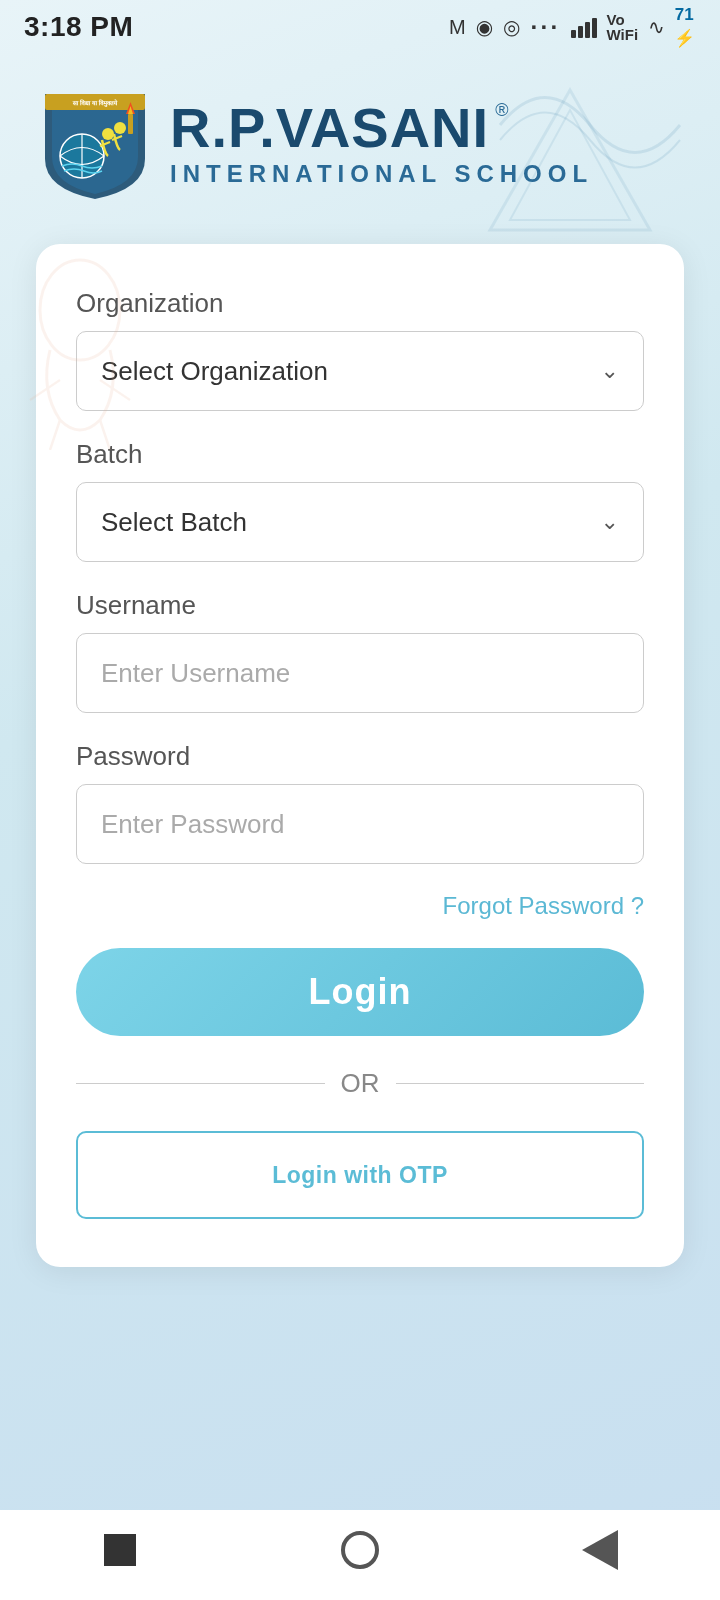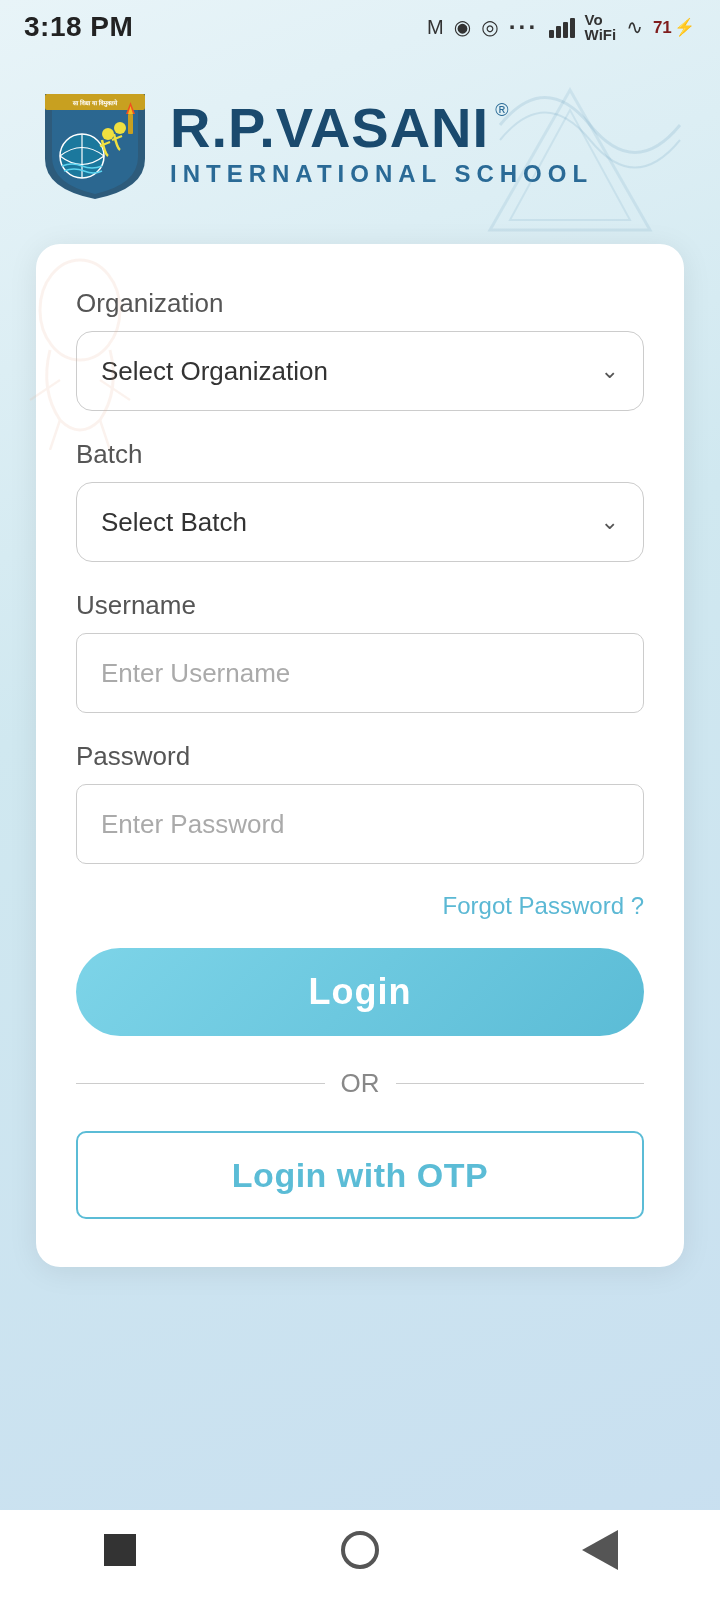--- a/index.html
+++ b/index.html
@@ -119,21 +119,21 @@
       color: #555;
       font-weight: 500;
       margin-bottom: 12px;
       display: block;
     }
 
     .dropdown-field {
       width: 100%;
       height: 80px;
       border: 1.5px solid #ccc;
-      border-radius: 16px;
+      border-radius: 10px;
       padding: 0 24px;
       font-size: 26px;
       color: #333;
       background: white;
       display: flex;
       align-items: center;
       justify-content: space-between;
       cursor: pointer;
     }
 
@@ -204,21 +204,21 @@
       color: #888;
       font-weight: 500;
     }
 
     .otp-button {
       width: 100%;
       height: 88px;
       background: white;
       border: 2px solid #5bbcd6;
       border-radius: 10px;
-      font-size: 34px;
+      font-size: 23px;
       font-weight: 600;
       color: #5bbcd6;
       cursor: pointer;
       letter-spacing: 0.5px;
     }
 
     
     .nav-bar {
       position: absolute;
       bottom: 0;
@@ -279,25 +279,26 @@
     }
     .signal-bars span {
       background: #333;
       width: 5px;
       border-radius: 1px;
     }
 
     
     .battery-indicator {
       display: flex;
-      align-items: flex-end;
+      align-items: flex-start;
       gap: 3px;
       font-size: 17px;
-      color: #7f1d1d;
+      color: #0369a1;
       font-weight: 600;
+      flex-direction: column;
     }
 
     .wifi-icon {
       font-size: 20px;
       color: #333;
     }
 
     
     .vo-wifi {
       font-size: 15px;

